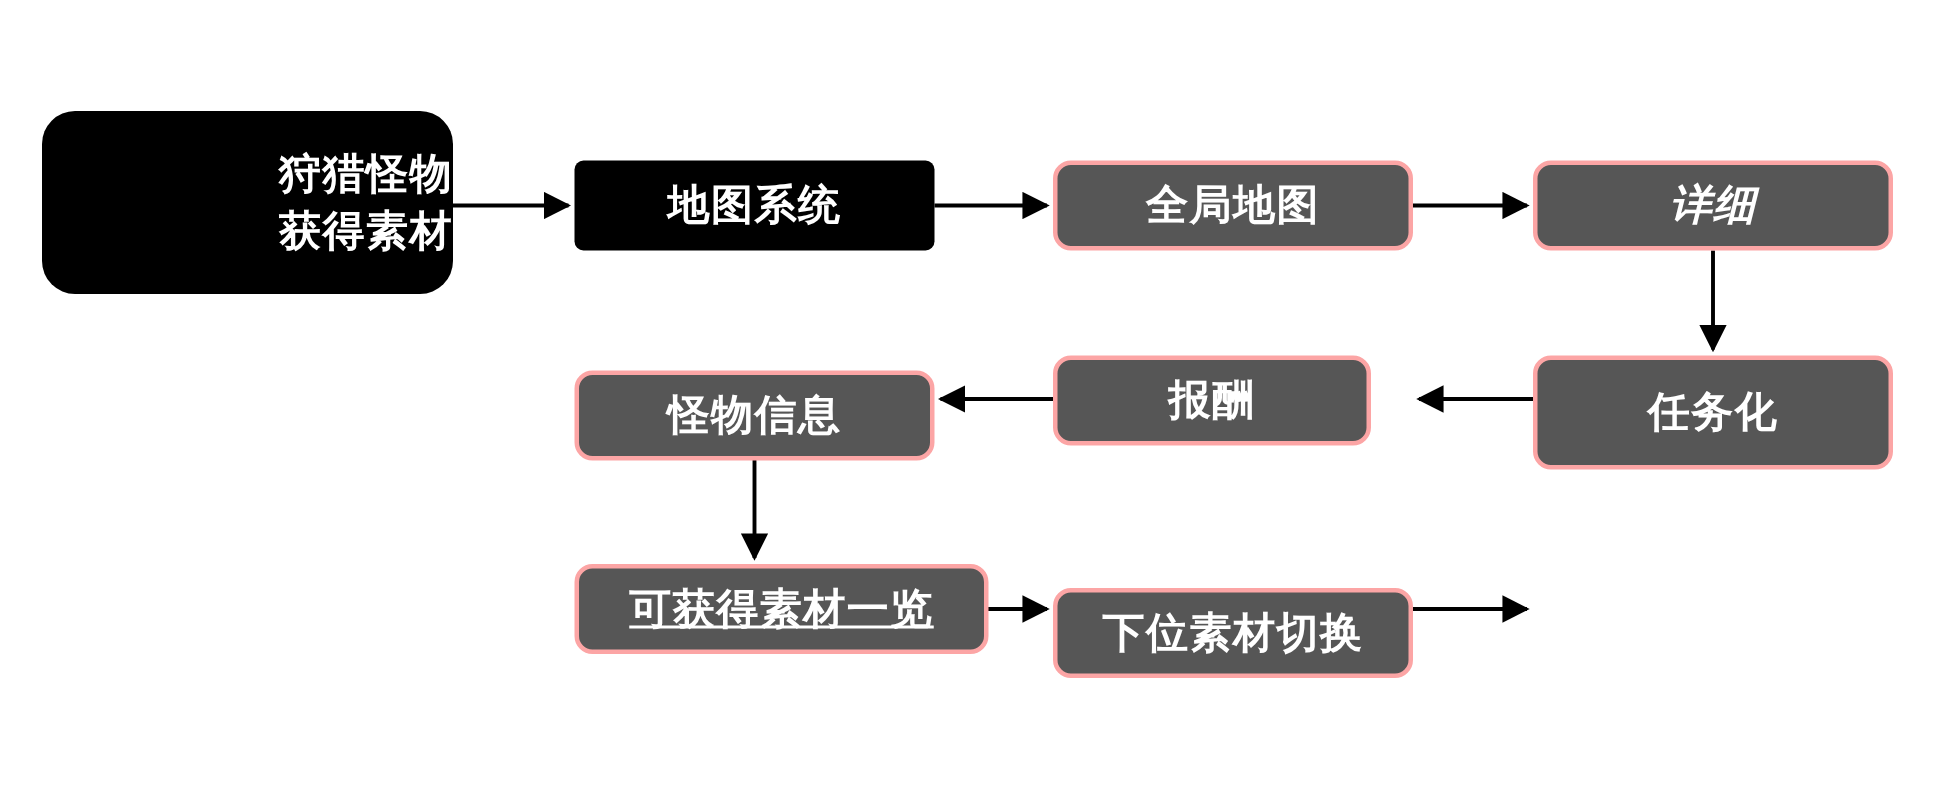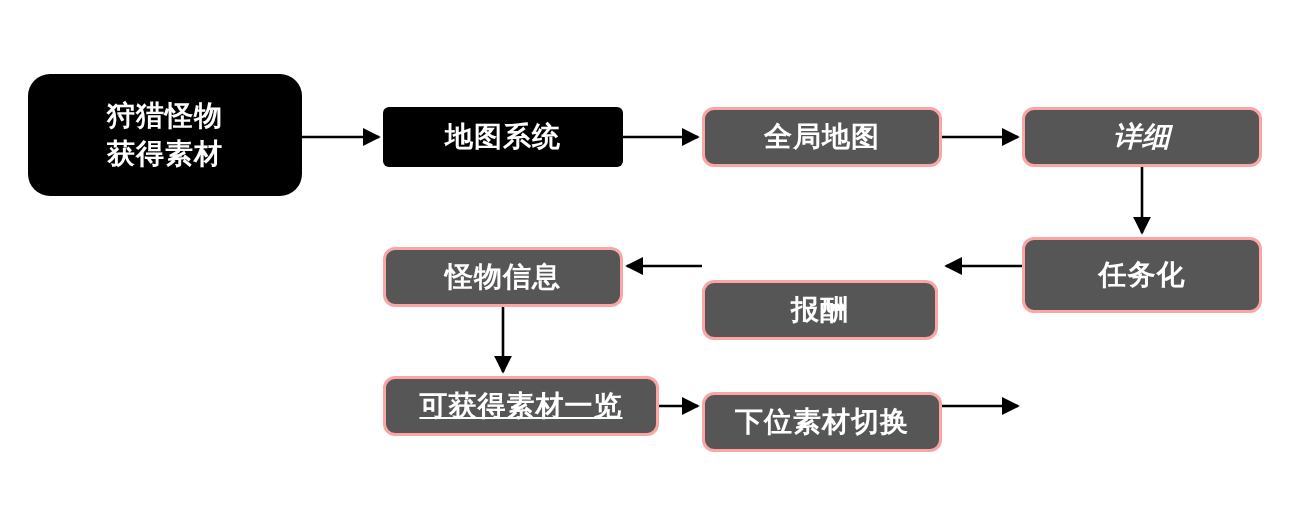--- a/index.html
+++ b/index.html
@@ -37,26 +37,27 @@
   }
   .node.gray {
     background: #565656;
     border: 3px solid #fca5a5;
     border-radius: 12px;
   }
   #node-start {
     left: 28px; top: 74px; width: 274px; height: 122px;
     border-radius: 22px;
     line-height: 38px;
+    align-items: flex-end;
   }
   #node-map-system            { left: 383px;  top: 107px; width: 240px; height: 60px; }
   #node-global-map            { left: 702px;  top: 107px; width: 240px; height: 60px; }
   #node-detail                { left: 1022px; top: 107px; width: 240px; height: 60px; font-style: italic; }
   #node-monster-info          { left: 383px;  top: 247px; width: 240px; height: 60px; }
-  #node-reward                { left: 702px;  top: 237px; width: 236px; height: 60px; margin-top: 43px; }
+  #node-reward                { left: 702px;  top: 237px; width: 212px; height: 60px; }
   #node-quest                 { left: 1022px; top: 237px; width: 240px; height: 76px; }
   #node-obtainable-materials  { left: 383px;  top: 376px; width: 276px; height: 60px; text-decoration: underline; }
   #node-lower-material-switch { left: 702px;  top: 376px; width: 240px; height: 60px; margin-top: 16px; }
   #node-start-field-survey    { left: 1022px; top: 376px; width: 240px; height: 60px; letter-spacing: 0; }
 </style>
 </head>
 <body>
 
 <div class="canvas">
 

